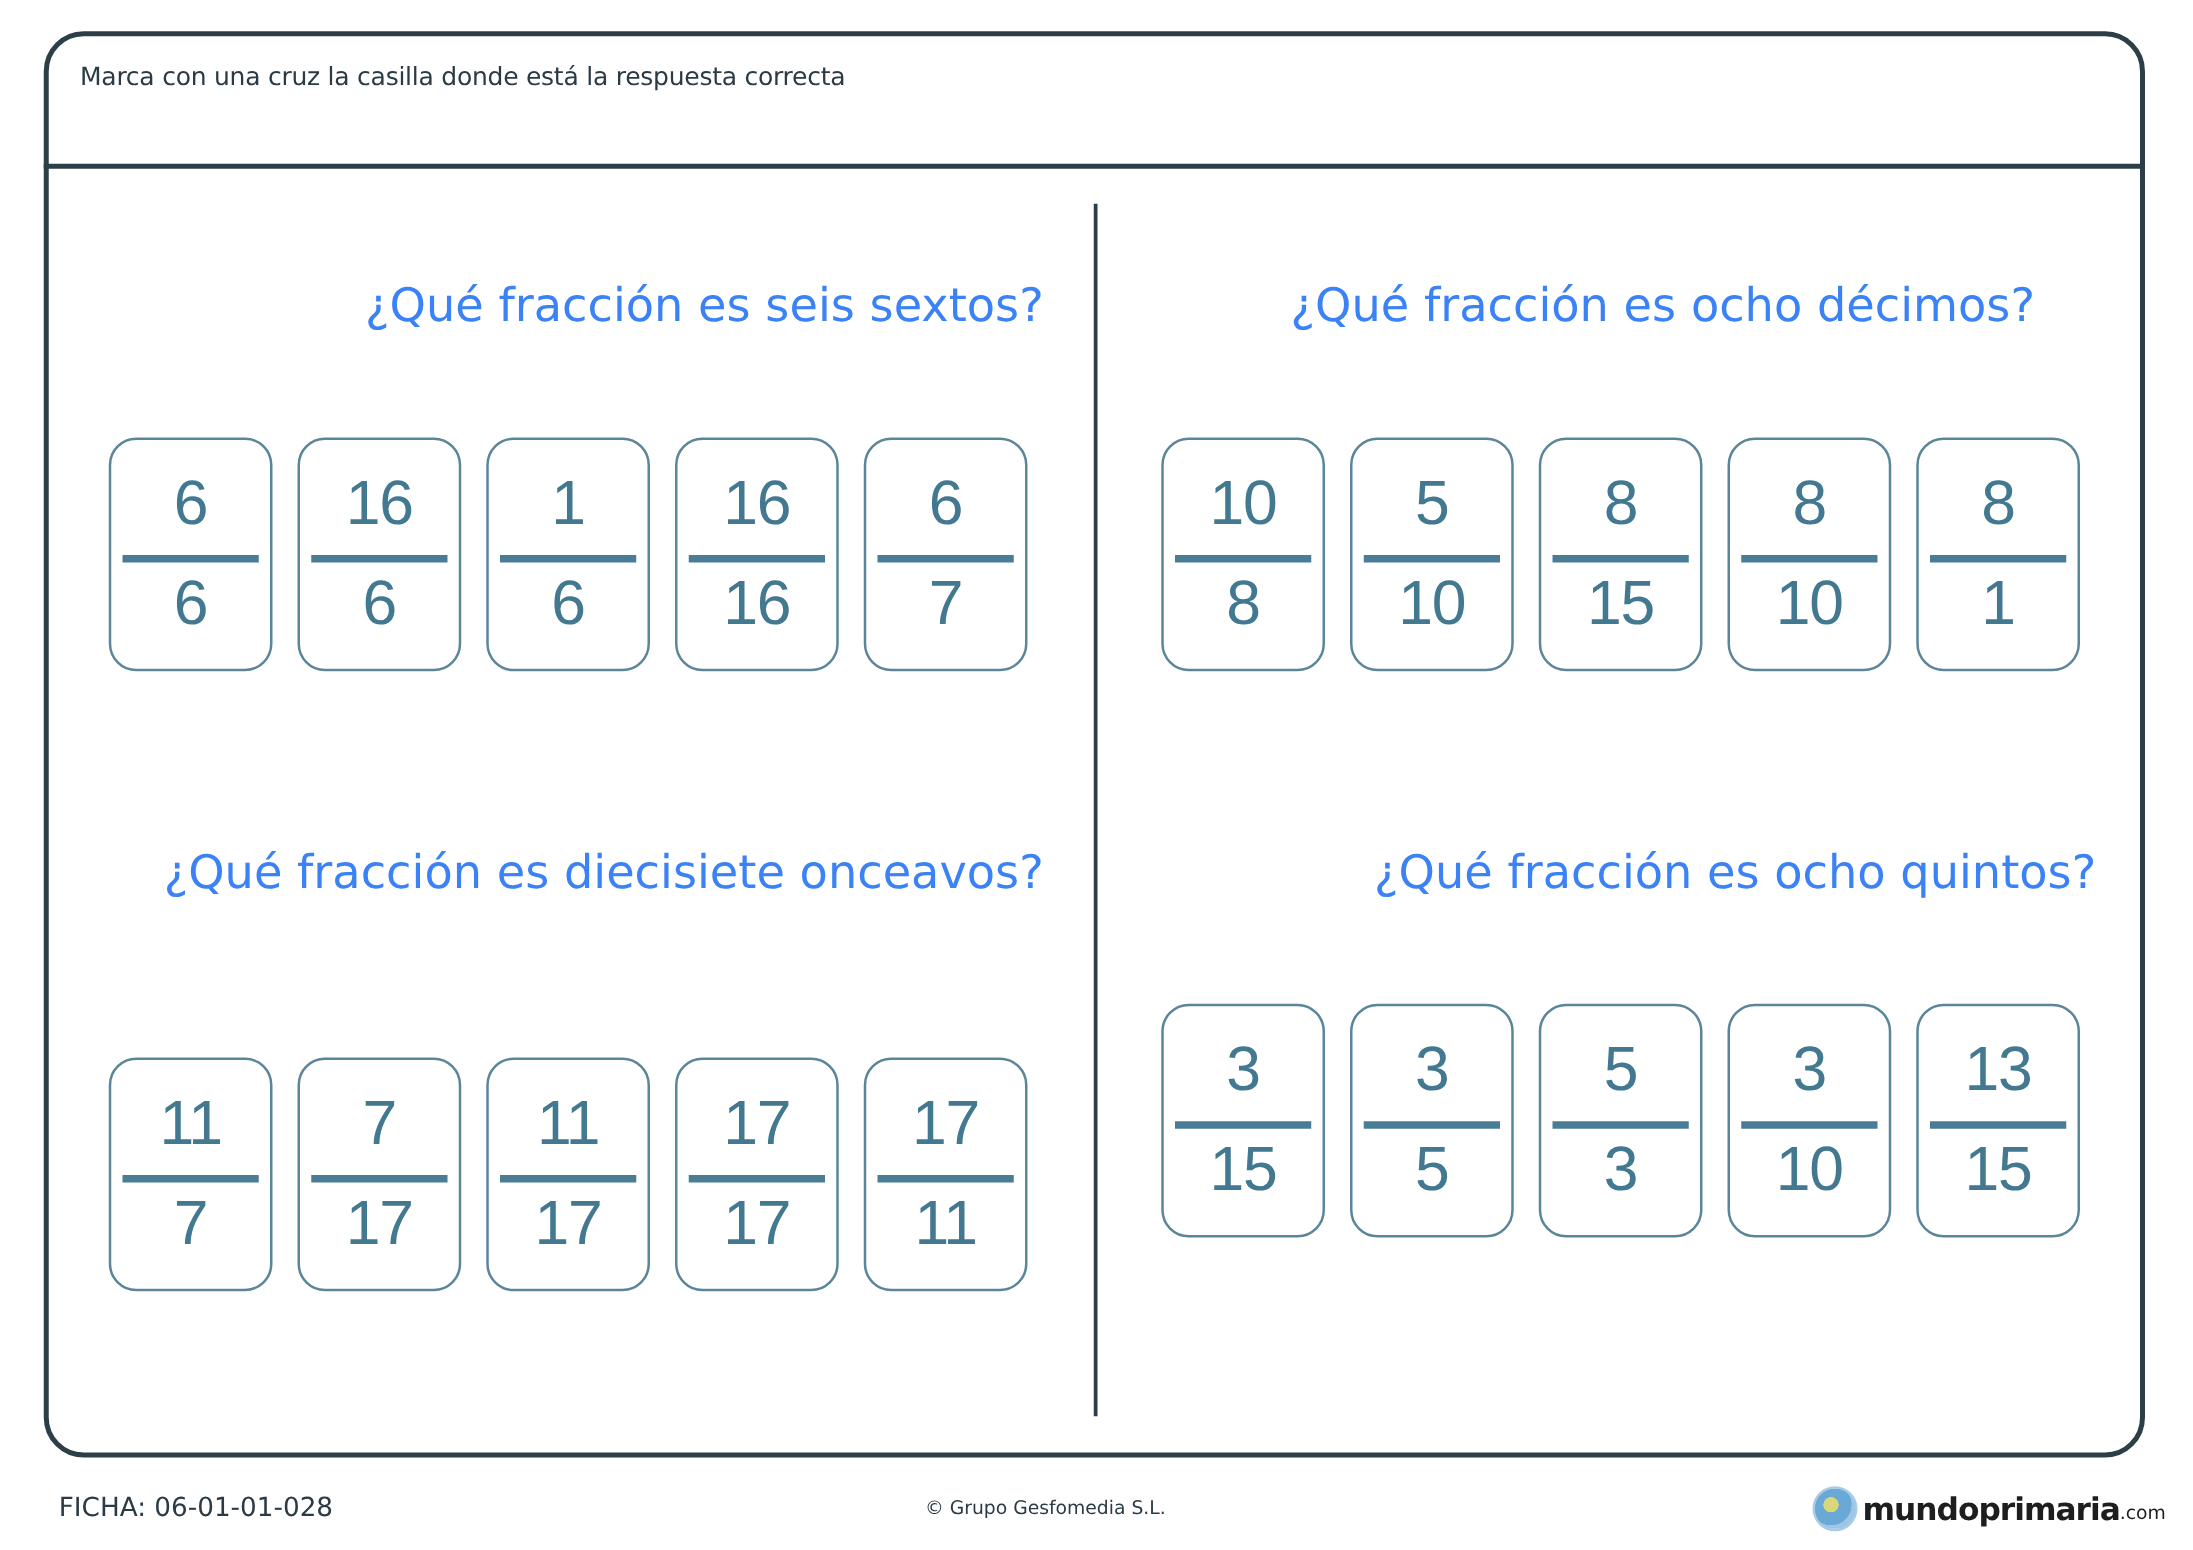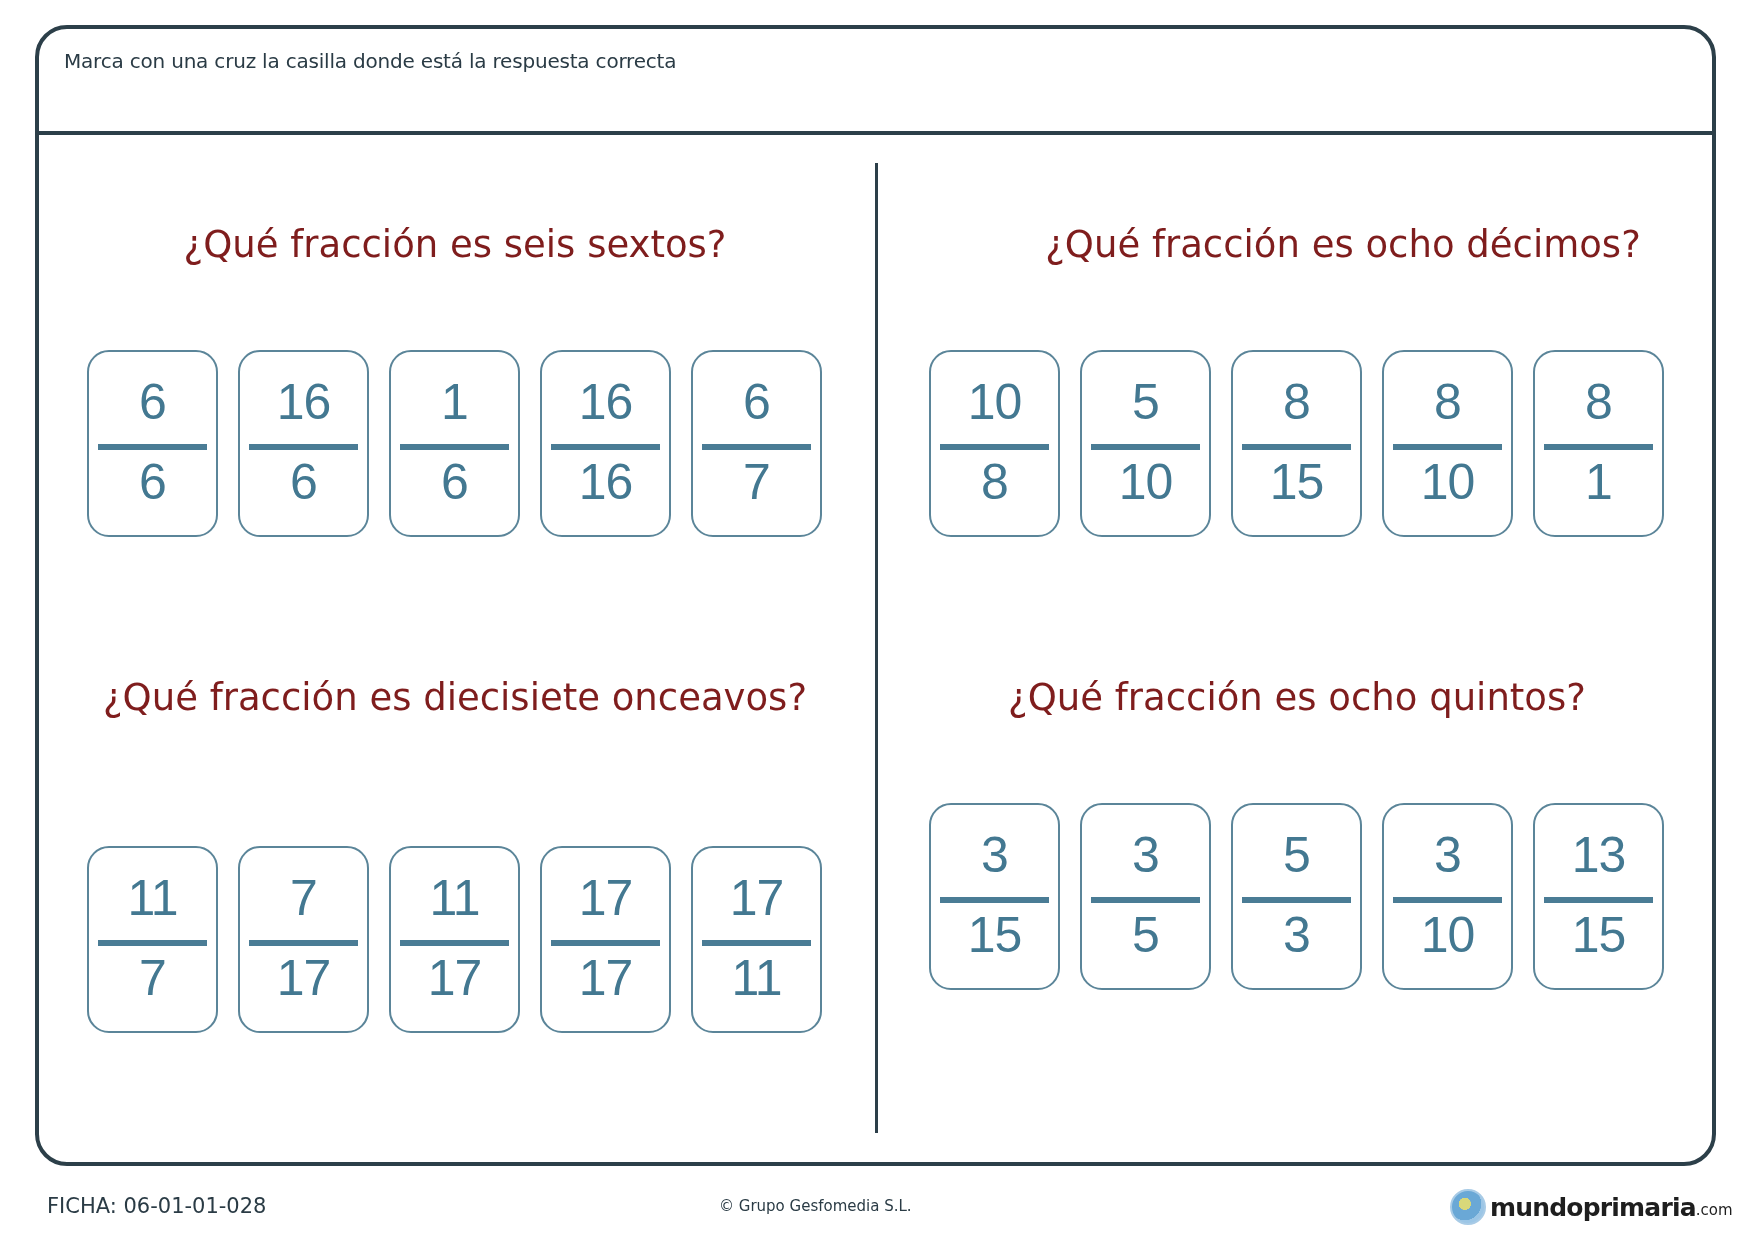--- a/index.html
+++ b/index.html
@@ -20,22 +20,22 @@
     .instruction {
       position: absolute; left: 64px; top: 46px;
       font-size: 20px; line-height: 30px; color: #2a3b45;
       font-family: "DejaVu Sans", sans-serif; letter-spacing: -0.2px;
     }
     .divider {
       position: absolute; left: 875px; top: 163px; width: 3px; height: 970px;
       background: #2c3f49;
     }
     .question {
-      position: absolute; width: 760px; text-align: center;
-      font-size: 37px; line-height: 44px; color: #7f1d1d;
+      position: absolute; width: 760px; text-align: right;
+      font-size: 37px; line-height: 44px; color: #3b82f6;
       font-family: "DejaVu Sans", sans-serif;
     }
     .row { position: absolute; height: 187px; }
     .card {
       position: absolute; top: 0; width: 131px; height: 187px;
       border: 2px solid #5b8599; border-radius: 22px; box-sizing: border-box;
       background: #fff;
     }
     .num, .den {
       position: absolute; left: 0; width: 100%; text-align: center;
@@ -47,21 +47,21 @@
     .bar {
       position: absolute; left: 9px; right: 9px; top: 92px; height: 6px;
       background: #4a7c95;
     }
     .footer-code {
       position: absolute; left: 47px; top: 1193px;
       font-size: 21px; line-height: 26px; color: #2a3b45;
       font-family: "DejaVu Sans", sans-serif;
     }
     .footer-copy {
-      position: absolute; left: 719px; top: 1196px;
+      position: absolute; left: 740px; top: 1196px;
       font-size: 15px; line-height: 20px; color: #2a3b45;
       font-family: "DejaVu Sans", sans-serif;
     }
     .logo {
       position: absolute; left: 1450px; top: 1186px; height: 42px;
       display: flex; align-items: center;
     }
     .globe {
       width: 36px; height: 36px; border-radius: 50%;
       background: radial-gradient(circle at 40% 40%, #d8d87a 0 22%, #6aa8d6 23% 60%, #9cc6e6 61% 100%);
@@ -106,21 +106,21 @@
       <div class="bar"></div>
       <div class="den">16</div>
     </div>
   <div class="card" style="left:604px;">
       <div class="num">6</div>
       <div class="bar"></div>
       <div class="den">7</div>
     </div>
 </div>
 
-<div class="question" style="left:963px; top:223px;">¿Qué fracción es ocho décimos?</div>
+<div class="question" style="left:868px; top:223px;">¿Qué fracción es ocho décimos?</div>
 <div class="row" style="left:929px; top:350px; width:740px;">
   <div class="card" style="left:0px;">
       <div class="num">10</div>
       <div class="bar"></div>
       <div class="den">8</div>
     </div>
   <div class="card" style="left:151px;">
       <div class="num">5</div>
       <div class="bar"></div>
       <div class="den">10</div>

